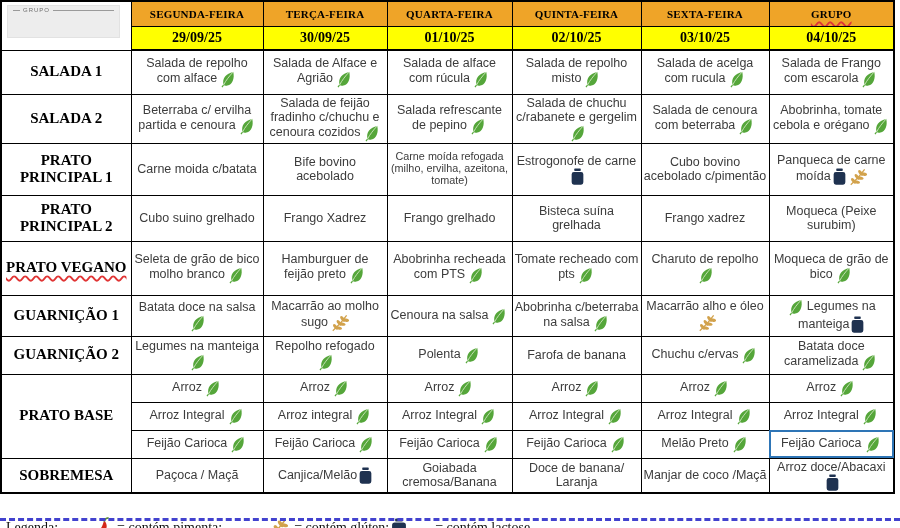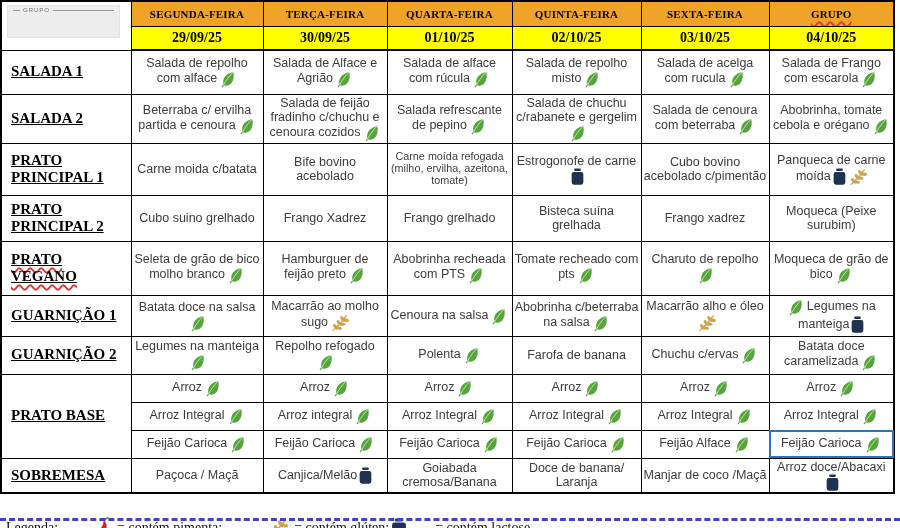--- a/index.html
+++ b/index.html
@@ -9,21 +9,21 @@
 
   table{border-collapse:collapse;table-layout:fixed;width:893px;border:2px solid #000;}
   th,td{border:1px solid #000;overflow:hidden;}
   tr.date-row th{border-bottom:2px solid #000;margin-left:39px;}
   th.corner{background:#fff;}
   th.day{background:var(--hdr);font-family:"Liberation Serif",serif;font-size:11px;
          font-weight:700;color:#000;height:22px;letter-spacing:.2px;}
   th.date{background:var(--date);font-family:"Liberation Serif",serif;font-size:14px;
           font-weight:700;color:#000;height:20px;}
   th.rowlabel{font-family:"Liberation Serif",serif;font-size:15px;font-weight:700;
-              text-align:left;vertical-align:middle;background:#fff;padding:0 9px;line-height:1.15;text-decoration:underline;}
+              text-align:center;vertical-align:middle;background:#fff;padding:0 0;line-height:1.15;}
   td.cell{font-size:12.5px;color:#3C3C3C;text-align:center;vertical-align:middle;
           padding:1px 2px;line-height:1.12;}
   td.cell.small{font-size:10.8px;line-height:1.1;}
   td.cell.selected{outline:2px solid var(--sel);outline-offset:-2px;}
   .ic{vertical-align:middle;display:inline-block;margin-left:2px;}
   .ic.lft{margin-left:0;margin-right:2px;}
   .squiggle{text-decoration:underline wavy #E03434 1.5px;text-underline-offset:3px;}
 
   .logo{position:absolute;left:7px;top:5px;width:113px;height:33px;background:#EDEDED;
         border:1px solid #E2E2E2;box-sizing:border-box;padding:1px 5px 0;}
@@ -368,21 +368,21 @@
           <td class="cell"><span class="ct">Feijão Carioca</span><svg class="ic" width="18" height="18" viewBox="0 0 24 24">
               <path d="M19 2.5C9.5 4.5 3.8 10.5 6 20c1.2.9 3.2 1.2 5.2.7C18 19 21 11 19 2.5z" fill="#55A63A"></path>
               <path d="M6 20C9.5 13.5 13.5 8.5 19 2.5" stroke="#CFE8C0" stroke-width="1.2" fill="none"></path>
               <path d="M6 20l-2 2.8" stroke="#55A63A" stroke-width="1.6" fill="none"></path>
             </svg></td>
           <td class="cell"><span class="ct">Feijão Carioca</span><svg class="ic" width="18" height="18" viewBox="0 0 24 24">
               <path d="M19 2.5C9.5 4.5 3.8 10.5 6 20c1.2.9 3.2 1.2 5.2.7C18 19 21 11 19 2.5z" fill="#55A63A"></path>
               <path d="M6 20C9.5 13.5 13.5 8.5 19 2.5" stroke="#CFE8C0" stroke-width="1.2" fill="none"></path>
               <path d="M6 20l-2 2.8" stroke="#55A63A" stroke-width="1.6" fill="none"></path>
             </svg></td>
-          <td class="cell"><span class="ct">Feijão Alface</span><svg class="ic" width="18" height="18" viewBox="0 0 24 24">
+          <td class="cell"><span class="ct">Melão Preto</span><svg class="ic" width="18" height="18" viewBox="0 0 24 24">
               <path d="M19 2.5C9.5 4.5 3.8 10.5 6 20c1.2.9 3.2 1.2 5.2.7C18 19 21 11 19 2.5z" fill="#55A63A"></path>
               <path d="M6 20C9.5 13.5 13.5 8.5 19 2.5" stroke="#CFE8C0" stroke-width="1.2" fill="none"></path>
               <path d="M6 20l-2 2.8" stroke="#55A63A" stroke-width="1.6" fill="none"></path>
             </svg></td>
           <td class="cell selected"><span class="ct">Feijão Carioca</span><svg class="ic" width="18" height="18" viewBox="0 0 24 24">
               <path d="M19 2.5C9.5 4.5 3.8 10.5 6 20c1.2.9 3.2 1.2 5.2.7C18 19 21 11 19 2.5z" fill="#55A63A"></path>
               <path d="M6 20C9.5 13.5 13.5 8.5 19 2.5" stroke="#CFE8C0" stroke-width="1.2" fill="none"></path>
               <path d="M6 20l-2 2.8" stroke="#55A63A" stroke-width="1.6" fill="none"></path>
             </svg></td>
         </tr>

